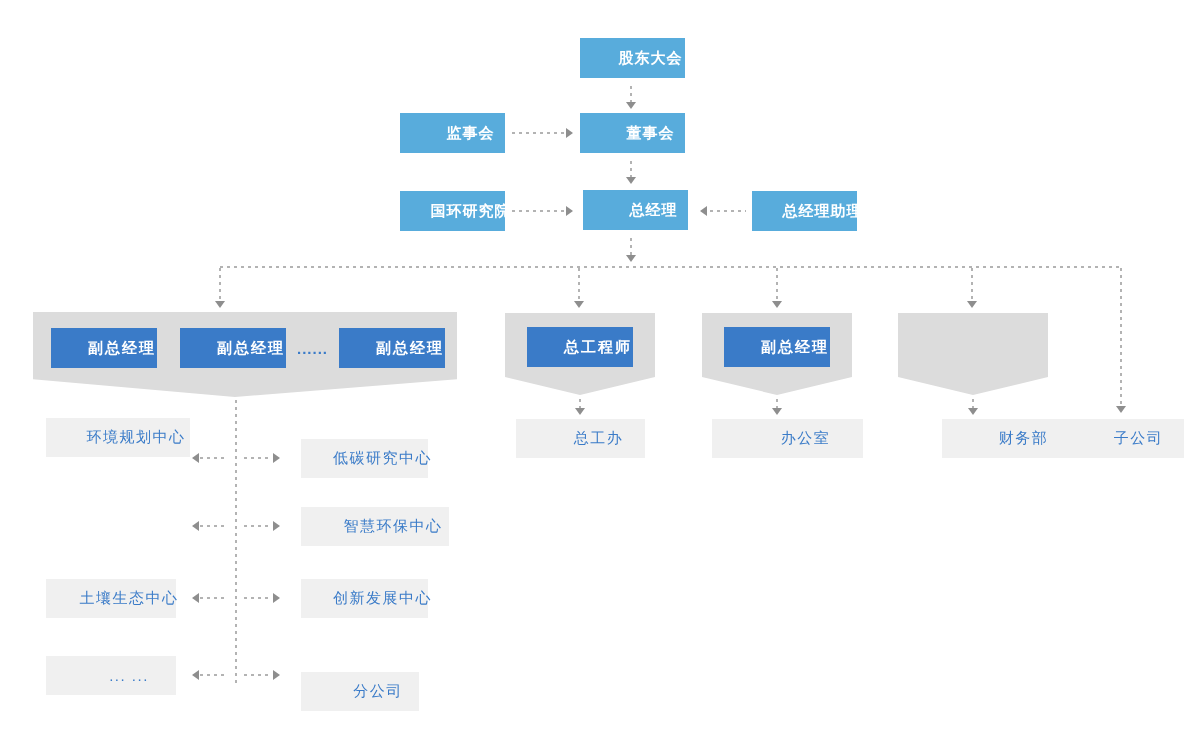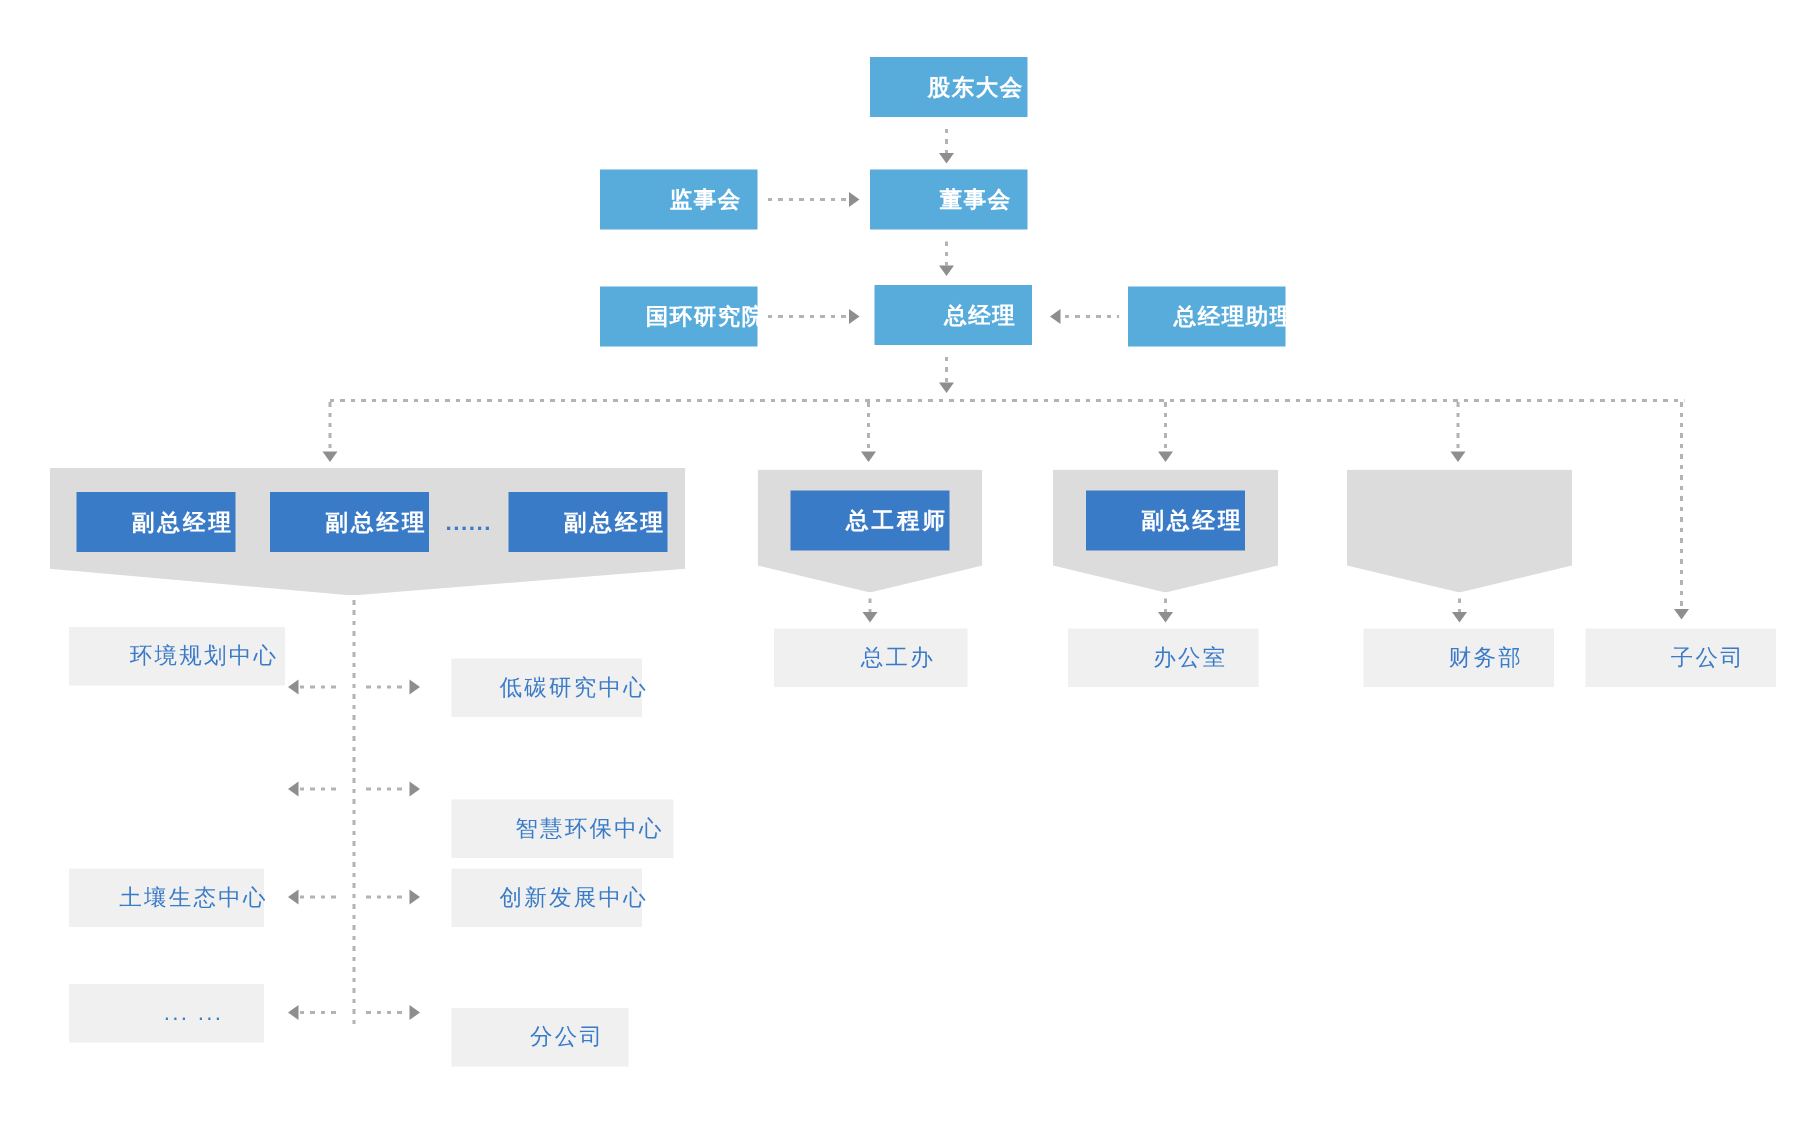--- a/index.html
+++ b/index.html
@@ -110,34 +110,34 @@
   <div class="vline" style="left:579px;top:399px;height:9px"></div>
   <div class="arr arr-down" style="left:575px;top:408px"></div>
 
   <div class="vline" style="left:776px;top:399px;height:9px"></div>
   <div class="arr arr-down" style="left:772px;top:408px"></div>
 
   <div class="vline" style="left:972px;top:399px;height:9px"></div>
   <div class="arr arr-down" style="left:968px;top:408px"></div>
 
   <div class="node gray" style="left:516px;top:419px;width:129px">总工办</div>
-  <div class="node gray" style="left:712px;top:419px;width:127px">办公室</div>
-  <div class="node gray" style="left:909px;top:419px;width:127px">财务部</div>
+  <div class="node gray" style="left:712px;top:419px;width:151px">办公室</div>
+  <div class="node gray" style="left:942px;top:419px;width:127px">财务部</div>
   <div class="node gray" style="left:1057px;top:419px;width:127px">子公司</div>
 
   <div class="vline" style="left:235px;top:400px;height:286px"></div>
 
   <div class="node gray" style="left:46px;top:418px;width:144px">环境规划中心</div>
   <div class="node gray" style="left:301px;top:439px;width:127px">低碳研究中心</div>
   <div class="hline" style="left:200px;top:457px;width:28px"></div>
   <div class="arr arr-left" style="left:192px;top:453px"></div>
   <div class="hline" style="left:244px;top:457px;width:28px"></div>
   <div class="arr arr-right" style="left:273px;top:453px"></div>
 
-  <div class="node gray" style="left:301px;top:533px;width:148px">智慧环保中心</div>
+  <div class="node gray" style="left:301px;top:507px;width:148px">智慧环保中心</div>
   <div class="hline" style="left:200px;top:525px;width:28px"></div>
   <div class="arr arr-left" style="left:192px;top:521px"></div>
   <div class="hline" style="left:244px;top:525px;width:28px"></div>
   <div class="arr arr-right" style="left:273px;top:521px"></div>
 
   <div class="node gray" style="left:46px;top:579px;width:130px">土壤生态中心</div>
   <div class="node gray" style="left:301px;top:579px;width:127px">创新发展中心</div>
   <div class="hline" style="left:200px;top:597px;width:28px"></div>
   <div class="arr arr-left" style="left:192px;top:593px"></div>
   <div class="hline" style="left:244px;top:597px;width:28px"></div>

